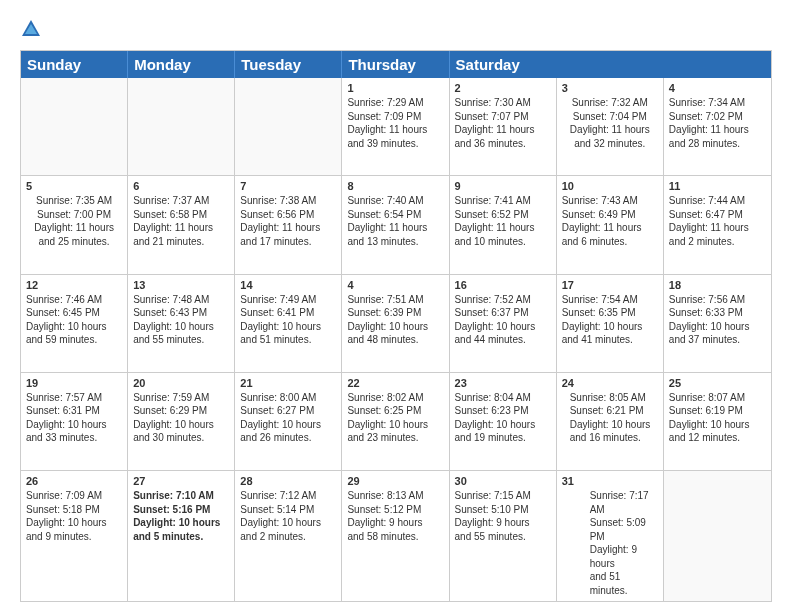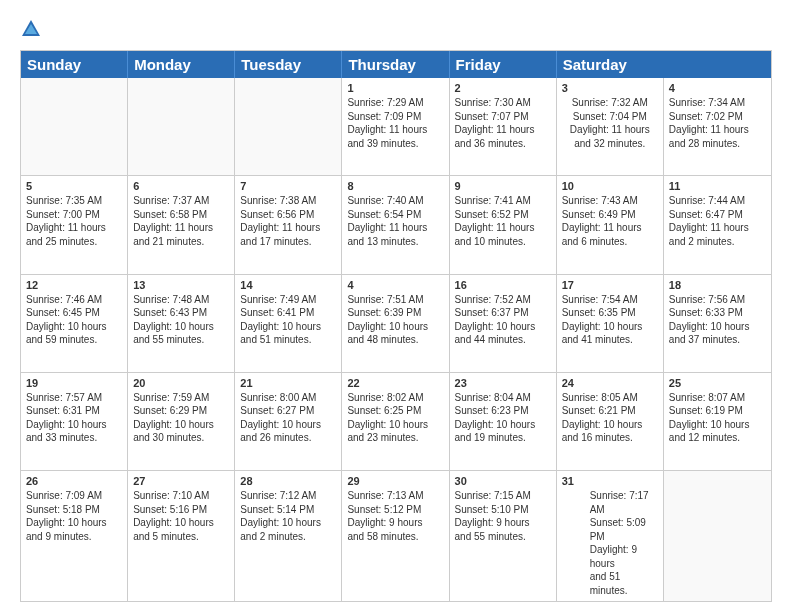--- a/index.html
+++ b/index.html
@@ -137,21 +137,20 @@
       <div class="location"></div>
     </div>
   </div>
 
   <div class="calendar">
     <div class="cal-header">
     <div class="cal-header-cell">Sunday</div>
         <div class="cal-header-cell">Monday</div>
         <div class="cal-header-cell">Tuesday</div>
         <div class="cal-header-cell">Thursday</div>
-        <div class="cal-header-cell">Friday</div>
         <div class="cal-header-cell">Saturday</div>
       </div>
     <div class="cal-body">
     <div class="cal-row">
           <div class="cal-cell empty"></div>
           <div class="cal-cell empty"></div>
           <div class="cal-cell empty"></div>
           <div class="cal-cell">
             <span class="day-num">1</span>
             <div class="cell-text" style="white-space: pre-line;">Sunrise: 7:29 AM
@@ -177,21 +176,21 @@
             <span class="day-num">4</span>
             <div class="cell-text" style="white-space: pre-line;">Sunrise: 7:34 AM
 Sunset: 7:02 PM
 Daylight: 11 hours
 and 28 minutes.</div>
           </div>
         </div>
         <div class="cal-row">
           <div class="cal-cell">
             <span class="day-num">5</span>
-            <div class="cell-text" style="white-space: pre-line;">Sunrise: 7:35 AM
+            <div class="cell-text" style="white-space: pre-line; text-align: center;">Sunrise: 7:35 AM
 Sunset: 7:00 PM
 Daylight: 11 hours
 and 25 minutes.</div>
           </div>
           <div class="cal-cell">
             <span class="day-num">6</span>
             <div class="cell-text" style="white-space: pre-line;">Sunrise: 7:37 AM
 Sunset: 6:58 PM
 Daylight: 11 hours
 and 21 minutes.</div>
@@ -314,21 +313,21 @@
           </div>
           <div class="cal-cell">
             <span class="day-num">23</span>
             <div class="cell-text" style="white-space: pre-line;">Sunrise: 8:04 AM
 Sunset: 6:23 PM
 Daylight: 10 hours
 and 19 minutes.</div>
           </div>
           <div class="cal-cell">
             <span class="day-num">24</span>
-            <div class="cell-text" style="white-space: pre-line;">Sunrise: 8:05 AM
+            <div class="cell-text" style="white-space: pre-line; margin-left: 8px;">Sunrise: 8:05 AM
 Sunset: 6:21 PM
 Daylight: 10 hours
 and 16 minutes.</div>
           </div>
           <div class="cal-cell">
             <span class="day-num">25</span>
             <div class="cell-text" style="white-space: pre-line;">Sunrise: 8:07 AM
 Sunset: 6:19 PM
 Daylight: 10 hours
 and 12 minutes.</div>
@@ -337,35 +336,35 @@
         <div class="cal-row">
           <div class="cal-cell">
             <span class="day-num">26</span>
             <div class="cell-text" style="white-space: pre-line;">Sunrise: 7:09 AM
 Sunset: 5:18 PM
 Daylight: 10 hours
 and 9 minutes.</div>
           </div>
           <div class="cal-cell">
             <span class="day-num">27</span>
-            <div class="cell-text" style="white-space: pre-line;">Sunrise: 7:10 AM
+            <div class="cell-text" style="white-space: pre-line; font-weight: bold;">Sunrise: 7:10 AM
 Sunset: 5:16 PM
 Daylight: 10 hours
 and 5 minutes.</div>
           </div>
           <div class="cal-cell">
             <span class="day-num">28</span>
             <div class="cell-text" style="white-space: pre-line;">Sunrise: 7:12 AM
 Sunset: 5:14 PM
 Daylight: 10 hours
 and 2 minutes.</div>
           </div>
           <div class="cal-cell">
             <span class="day-num">29</span>
-            <div class="cell-text" style="white-space: pre-line;">Sunrise: 7:13 AM
+            <div class="cell-text" style="white-space: pre-line;">Sunrise: 8:13 AM
 Sunset: 5:12 PM
 Daylight: 9 hours
 and 58 minutes.</div>
           </div>
           <div class="cal-cell">
             <span class="day-num">30</span>
             <div class="cell-text" style="white-space: pre-line;">Sunrise: 7:15 AM
 Sunset: 5:10 PM
 Daylight: 9 hours
 and 55 minutes.</div>

